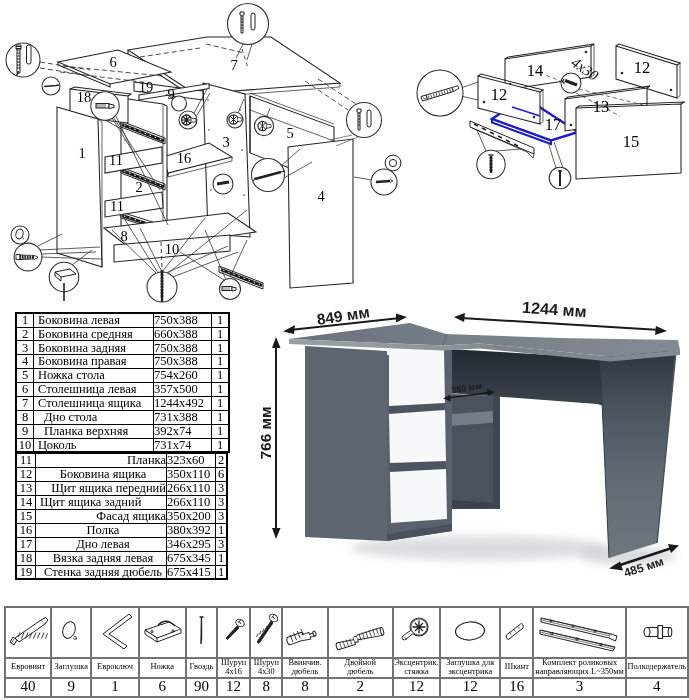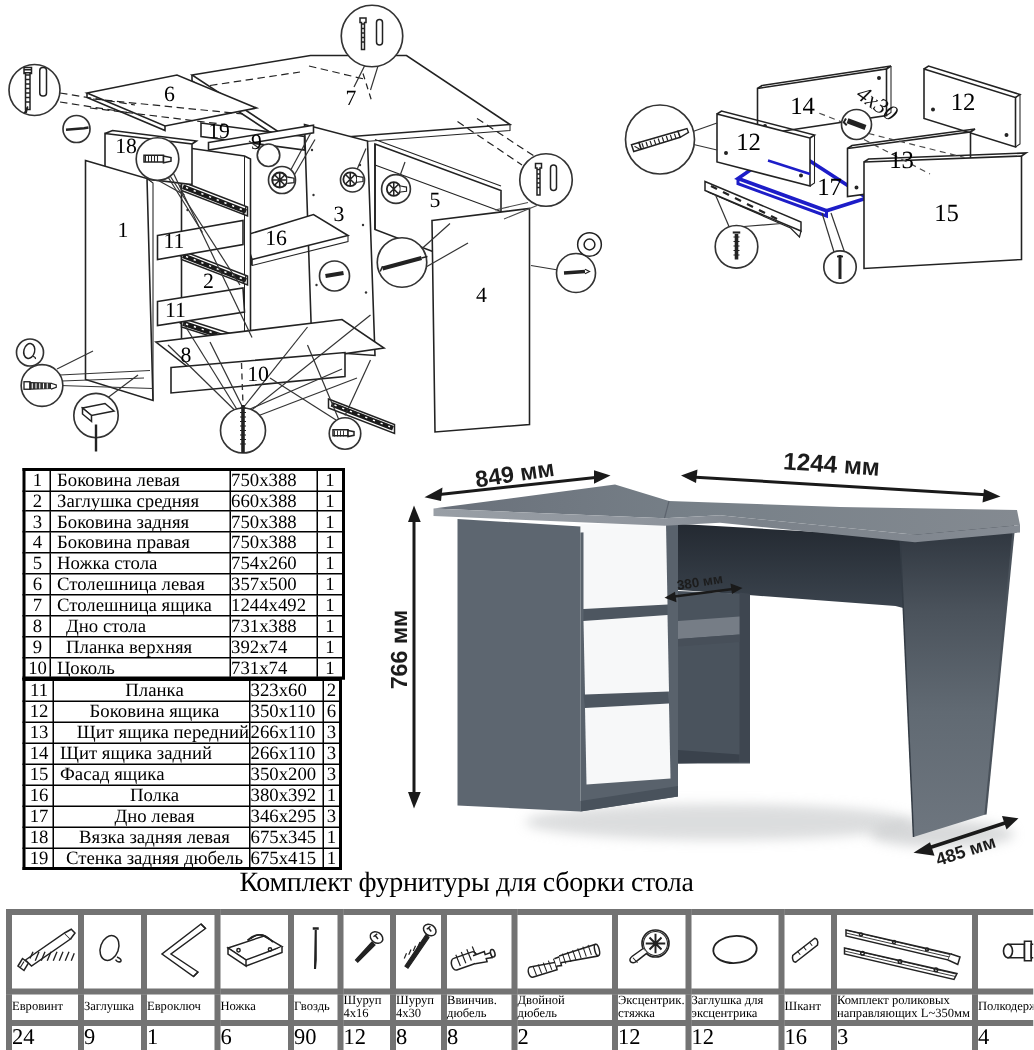--- a/index.html
+++ b/index.html
@@ -8,38 +8,38 @@
 .pt{position:absolute;left:15px;font-size:12.5px}
 .pt td{border:1px solid #000;padding:0;line-height:1;white-space:nowrap;overflow:hidden}
 .pt .num{text-align:center}
 .pt .nm{padding-left:4px}
 .pt .sz{}
 .pt .q{text-align:center}
 #t1{top:312px}
 #t2{top:452px}
 #t1,#t2{border:2px solid #000}
 .hw{position:absolute;left:4px;top:606px;font-size:8.4px;border:1.5px solid #000}
-.hw td{border:4px solid #737373;padding:0;vertical-align:middle;line-height:1.05}
+.hw td{border:2px solid #737373;padding:0;text-align:center;vertical-align:middle;line-height:1.05}
 .hw .cnt td{font-size:15px;height:17px}
 .hw .ico td{height:47px}
 .title{position:absolute;left:0;top:578px;width:622px;text-align:center;font-size:18.6px;letter-spacing:-0.2px}
 </style></head><body>
 <div class="page">
 
 <table class="pt" id="t1">
 <tbody>
         <tr style="height:13.9px">
           <td class="num" style="width:16px">1</td>
           <td class="nm" style="width:115px">Боковина левая</td>
           <td class="sz" style="width:57px">750x388</td>
           <td class="q" style="width:16px">1</td>
         </tr>
 <tr style="height:13.9px">
           <td class="num">2</td>
-          <td class="nm">Заглушка средняя</td>
+          <td class="nm">Боковина средняя</td>
           <td class="sz">660x388</td>
           <td class="q">1</td>
         </tr>
 <tr style="height:13.9px">
           <td class="num">3</td>
           <td class="nm">Боковина задняя</td>
           <td class="sz">750x388</td>
           <td class="q">1</td>
         </tr>
 <tr style="height:13.9px">
@@ -84,21 +84,21 @@
           <td class="sz">731x74</td>
           <td class="q">1</td>
         </tr>
 </tbody>
     </table>
 
 <table class="pt" id="t2">
 <tbody>
         <tr style="height:14.05px">
           <td class="num" style="width:18px">11</td>
-          <td class="nm" style="width:126px;text-align:center">Планка</td>
+          <td class="nm" style="width:126px;text-align:right">Планка</td>
           <td class="sz" style="width:48px">323x60</td>
           <td class="q" style="width:10px">2</td>
         </tr>
 <tr style="height:14.05px">
           <td class="num">12</td>
           <td class="nm" style="text-align:center">Боковина ящика</td>
           <td class="sz">350x110</td>
           <td class="q">6</td>
         </tr>
 <tr style="height:14.05px">
@@ -108,21 +108,21 @@
           <td class="q">3</td>
         </tr>
 <tr style="height:14.05px">
           <td class="num">14</td>
           <td class="nm" style="">Щит ящика задний</td>
           <td class="sz">266x110</td>
           <td class="q">3</td>
         </tr>
 <tr style="height:14.05px">
           <td class="num">15</td>
-          <td class="nm" style="text-align:left">Фасад ящика</td>
+          <td class="nm" style="text-align:right">Фасад ящика</td>
           <td class="sz">350x200</td>
           <td class="q">3</td>
         </tr>
 <tr style="height:14.05px">
           <td class="num">16</td>
           <td class="nm" style="text-align:center">Полка</td>
           <td class="sz">380x392</td>
           <td class="q">1</td>
         </tr>
 <tr style="height:14.05px">
@@ -139,21 +139,20 @@
         </tr>
 <tr style="height:14.05px">
           <td class="num">19</td>
           <td class="nm" style="text-align:center">Стенка задняя дюбель</td>
           <td class="sz">675x415</td>
           <td class="q">1</td>
         </tr>
 </tbody>
     </table>
 
-<div class="title">Комплект фурнитуры для сборки стола</div>
 
 <table class="hw">
 <tbody>
         <tr class="ico">
 <td style="width:45px" id="i1"><svg width="44" height="46" viewBox="0 0 44 46">
               <g fill="none" stroke="#222" stroke-width="1">
 <path d="M4,34 L7,29 L11,32 L8,37 Z" fill="#fff"></path>
                 <path d="M5.5,35 l2.5,-4" stroke-width="0.7"></path>
 <path d="M9,30 L35,12 L39,16 L13,34 Z" fill="#fff"></path>
 <path d="M12,29 l2,-4.5 m1.5,6 l2.5,-6 m1.5,6 l2.5,-6 m1.5,6 l2.5,-6 m1.5,6 l2.5,-6 m1.5,6 l2.5,-6 m1.5,6 l2.5,-6 m1.5,6 l2,-5" stroke-width="0.9"></path>
@@ -277,21 +276,21 @@
           <td>Шуруп<br>4x30</td>
           <td>Ввинчив.<br>дюбель</td>
           <td>Двойной<br>дюбель</td>
 <td>Эксцентрик.<br>стяжка</td>
           <td>Заглушка для<br>эксцентрика</td>
           <td>Шкант</td>
 <td>Комплект роликовых<br>направляющих L~350мм</td>
           <td>Полкодержатель</td>
 </tr>
 <tr class="cnt">
-<td>24</td>
+<td>40</td>
           <td>9</td>
           <td>1</td>
           <td>6</td>
           <td>90</td>
           <td>12</td>
           <td>8</td>
           <td>8</td>
           <td>2</td>
           <td>12</td>
           <td>12</td>

